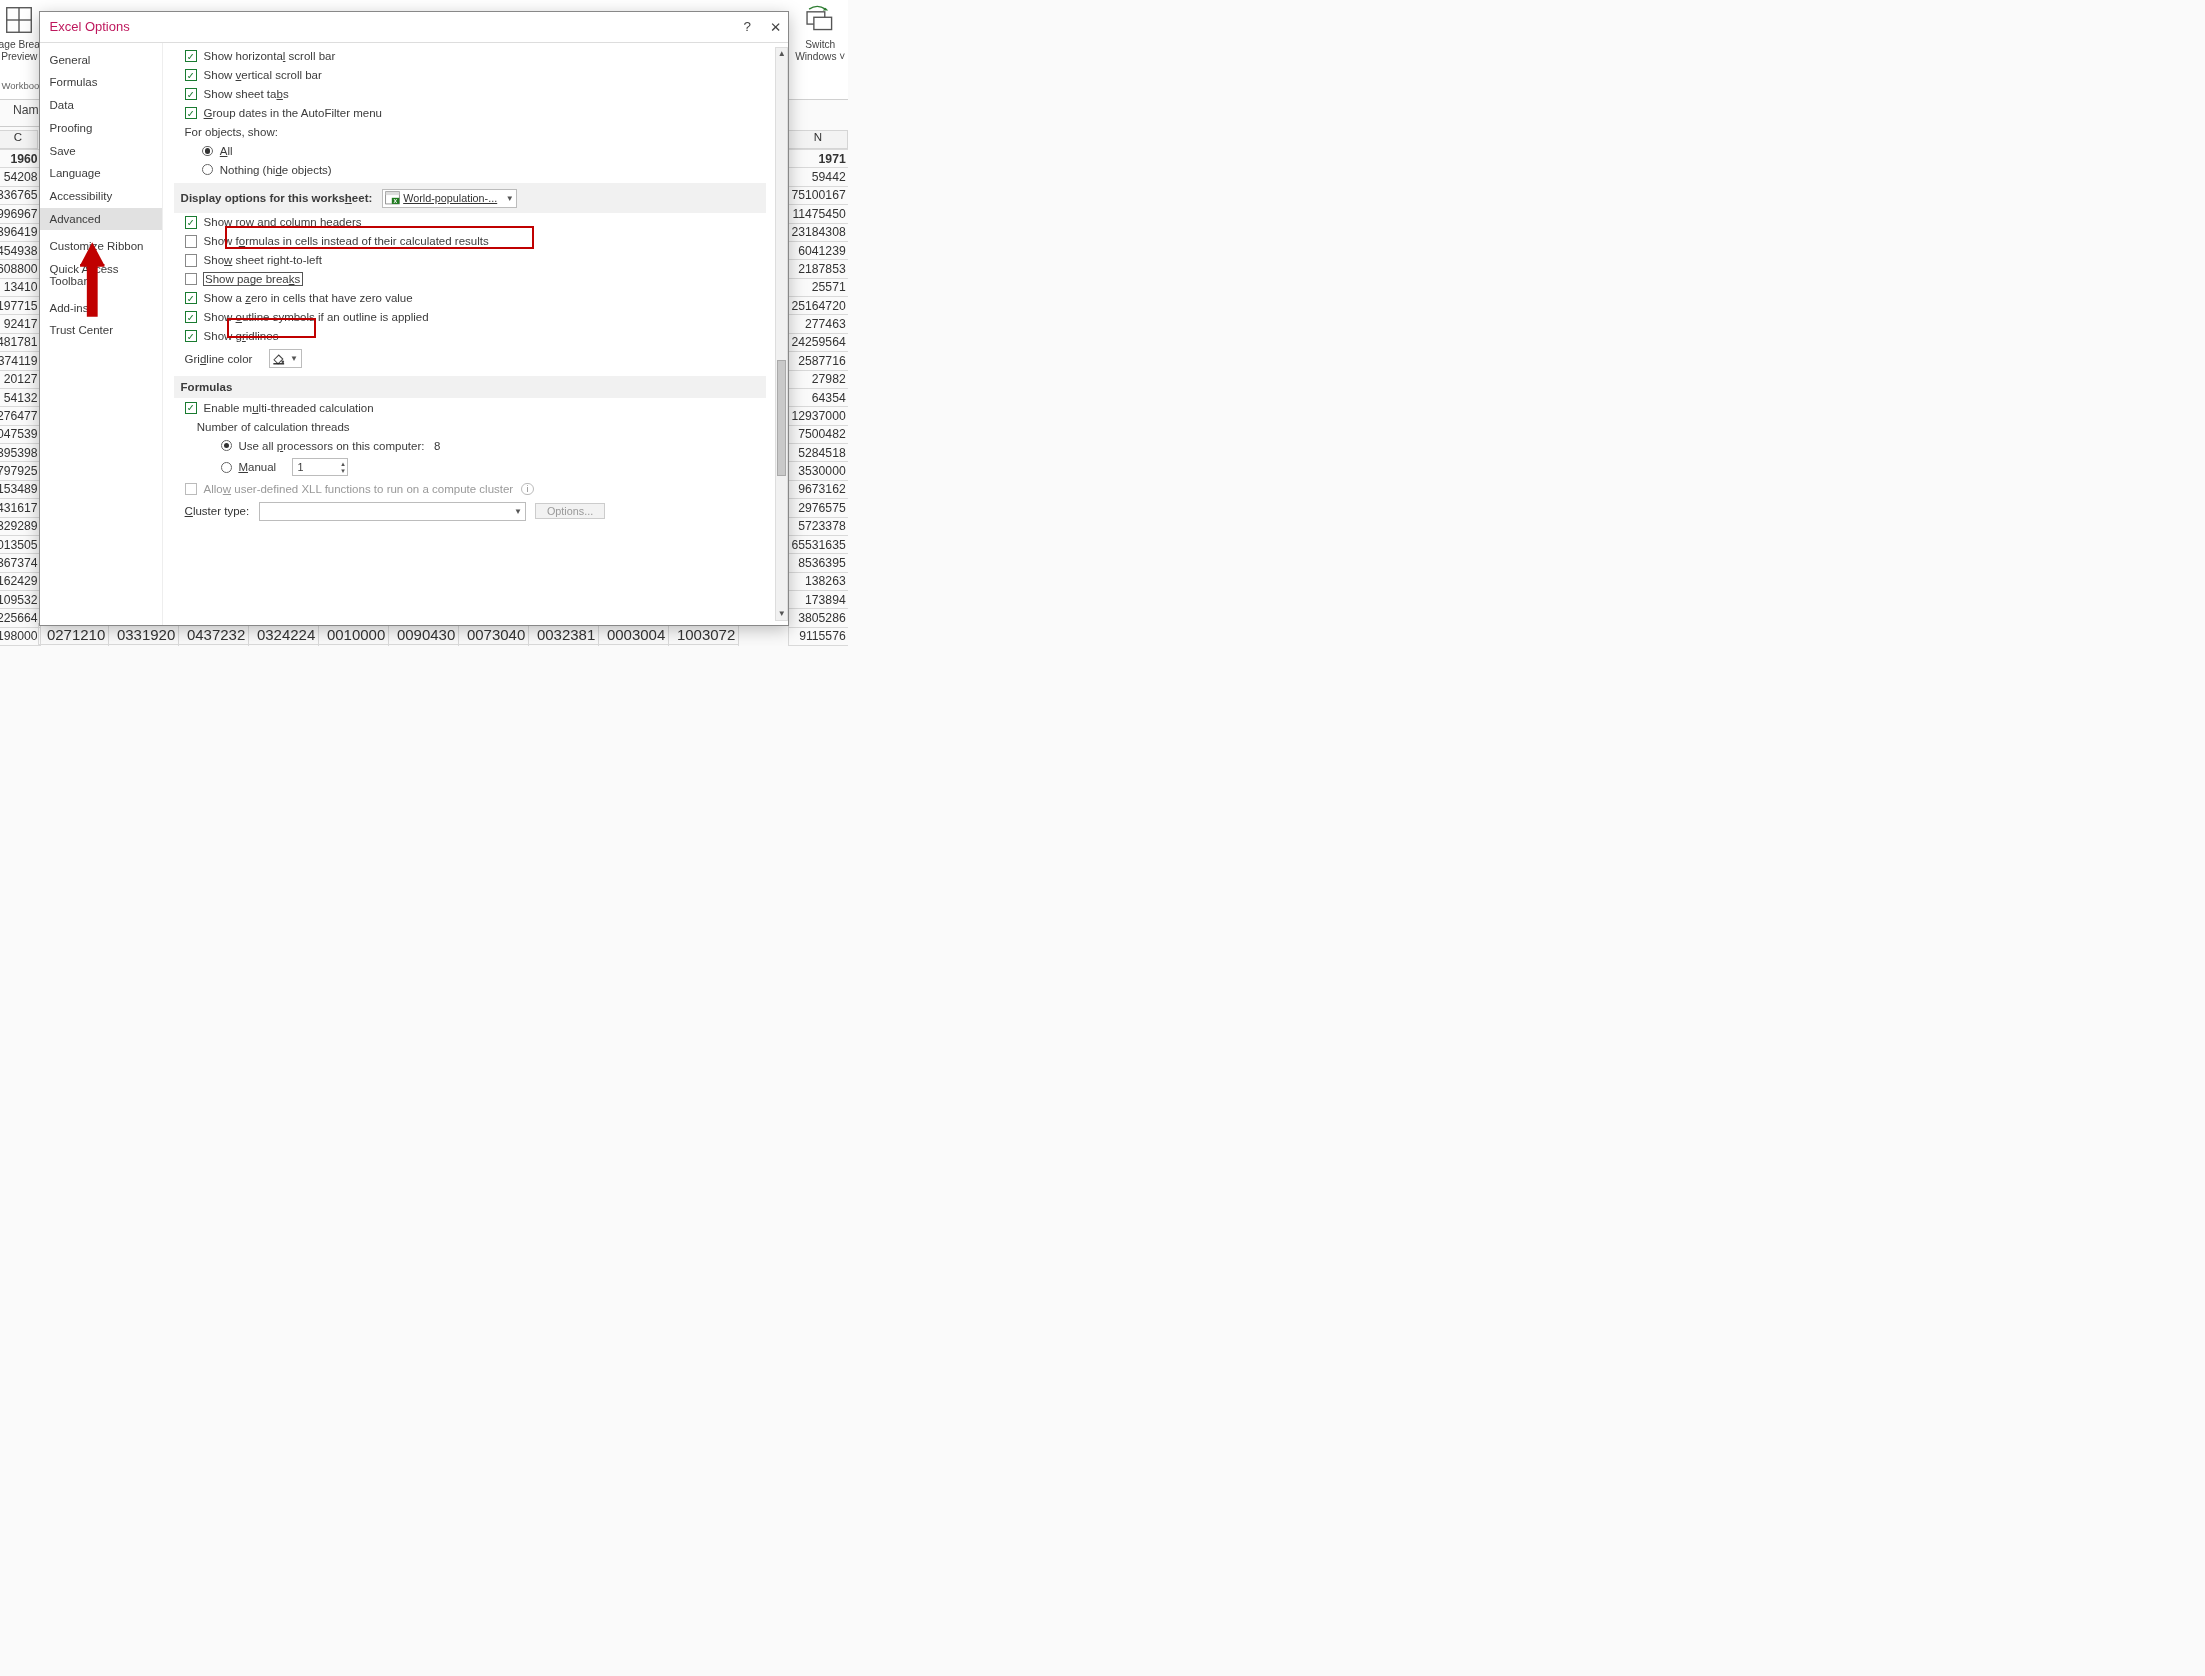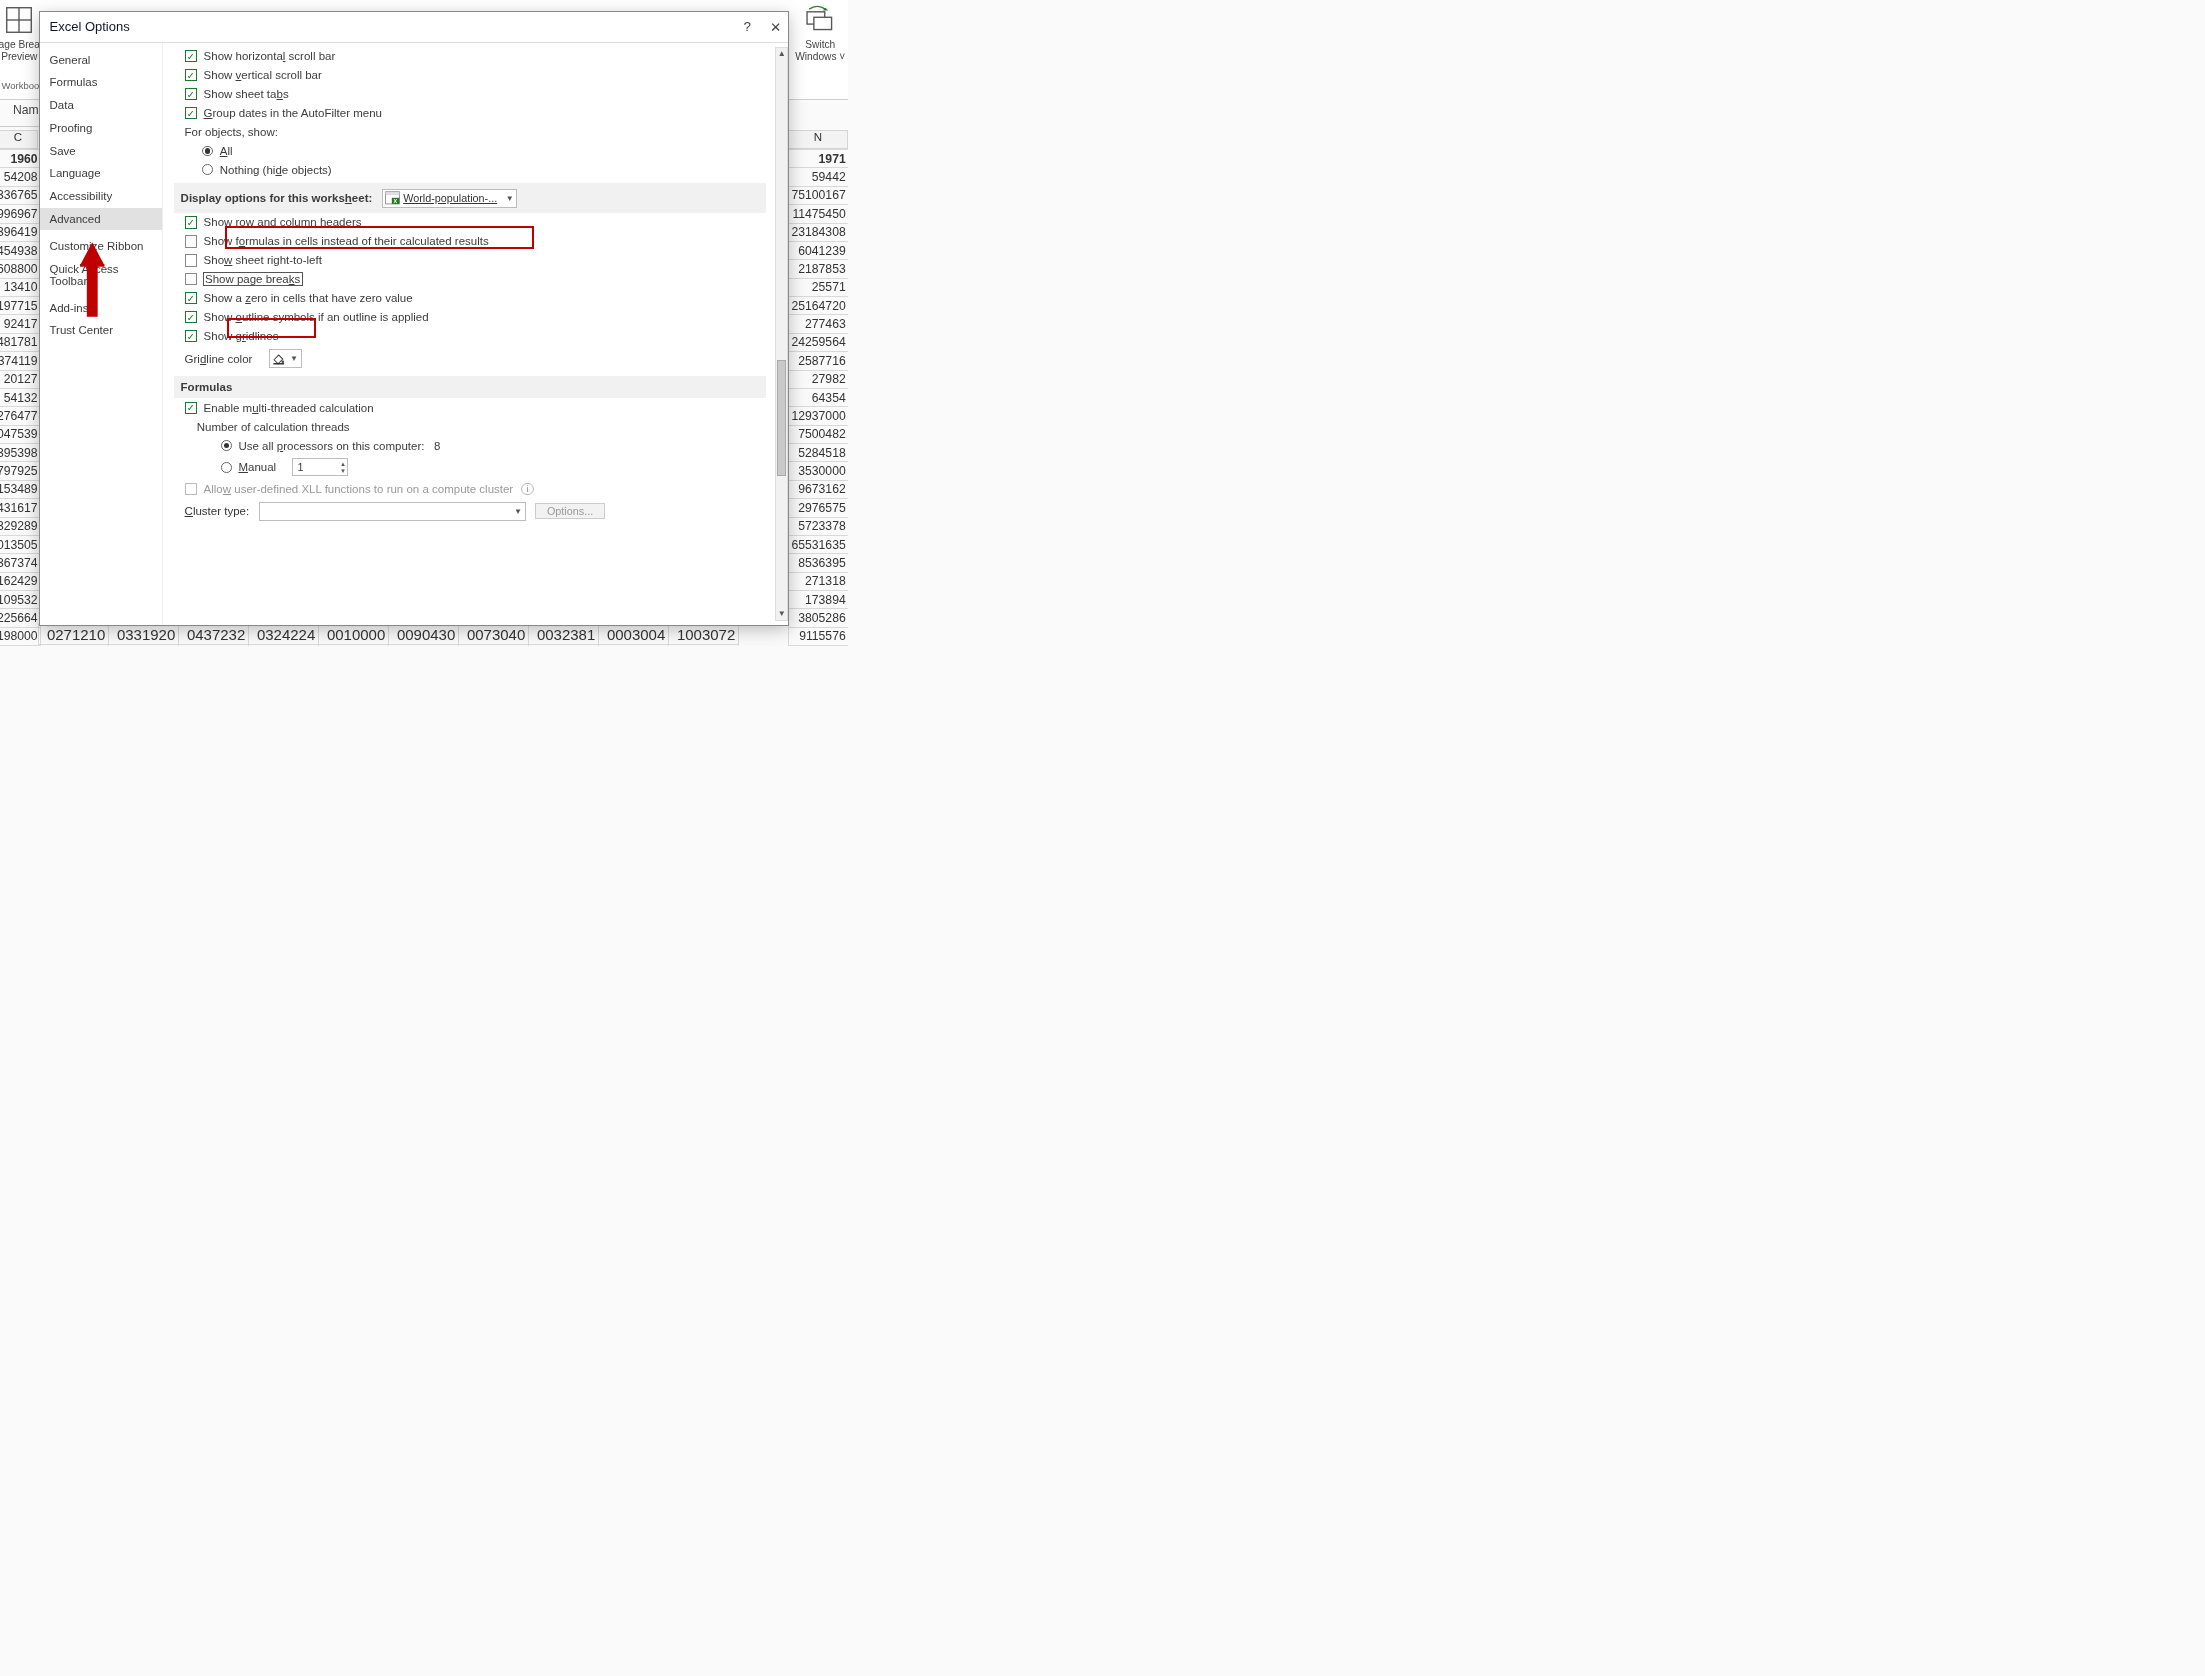--- a/index.html
+++ b/index.html
@@ -106,21 +106,21 @@
     display: flex;
     flex-direction: column;
   }
   .titlebar {
     height: 30px;
     display: flex;
     align-items: center;
     justify-content: space-between;
     padding: 0 6.8px 0 9.5px;
   }
-  .titlebar .ttl { font-size: 13px; color: #0f172a; }
+  .titlebar .ttl { font-size: 13px; color: #be185d; }
   .titlebar .rbtns { display: flex; gap: 19px; align-items: center; }
   .titlebar .rbtns span { cursor: pointer; font-size: 13.5px; color: #444; }
   .dlg-body {
     flex: 1 1 auto;
     border-top: 0.7px solid #ddd;
     display: flex;
     overflow: hidden;
   }
   
   .side {
@@ -510,21 +510,21 @@
         <tr>
           <td>5723378</td>
         </tr>
         <tr>
           <td>65531635</td>
         </tr>
         <tr>
           <td>8536395</td>
         </tr>
         <tr>
-          <td>271318</td>
+          <td>138263</td>
         </tr>
         <tr>
           <td>173894</td>
         </tr>
         <tr>
           <td>3805286</td>
         </tr>
         <tr>
           <td>9115576</td>
         </tr>

